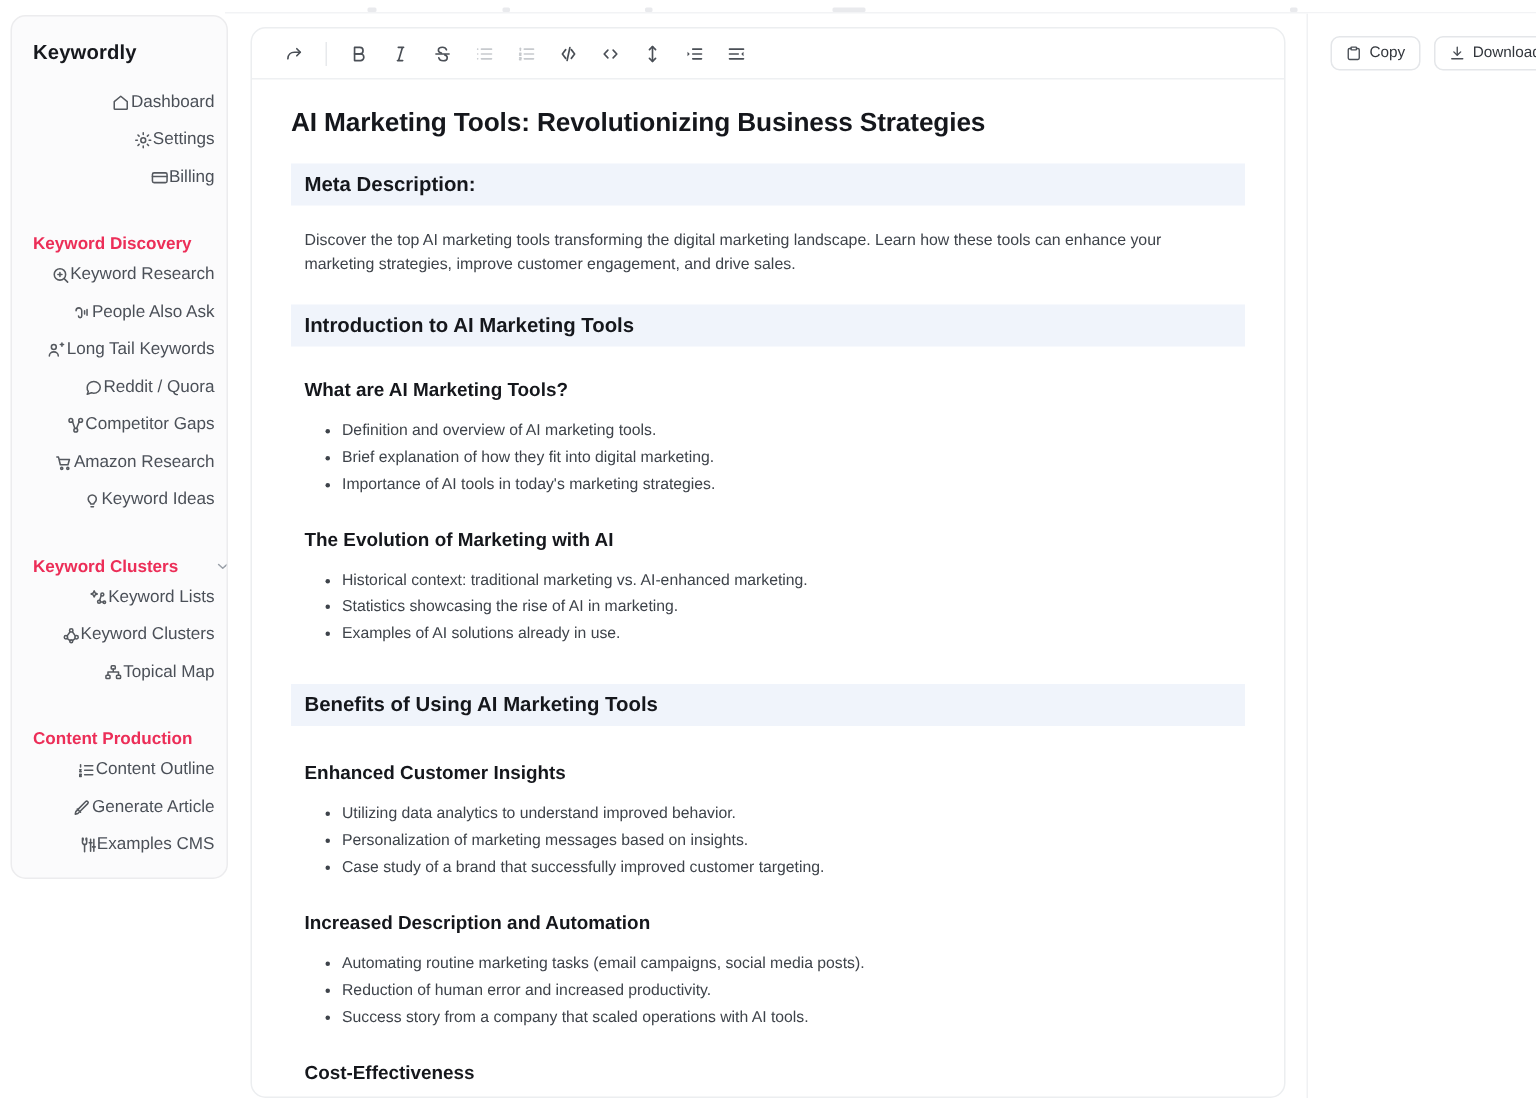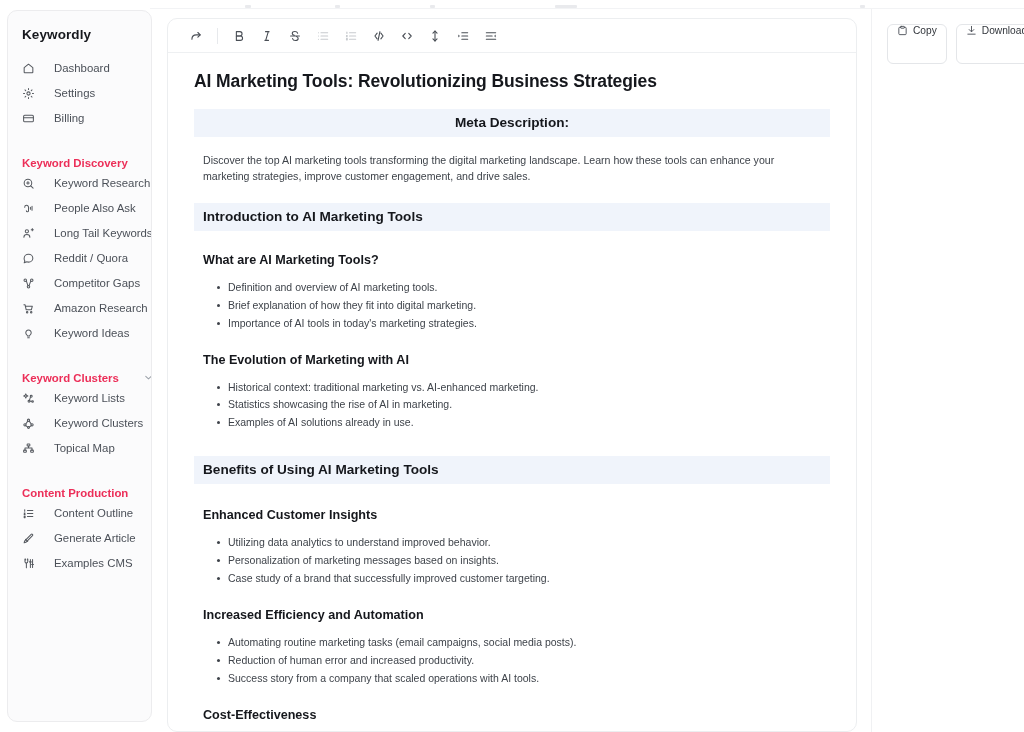--- a/index.html
+++ b/index.html
@@ -24,44 +24,45 @@
   }
   .top-strip .ghost {
     position: absolute; bottom: 0px; height: 3px;
     background: #e9eaed; border-radius: 1px;
   }
 
   
   .sidebar {
     position: absolute;
     left: 7px; top: 10px;
-    width: 145px; height: 712px;
+    width: 145px; height: 576px;
     background: #fbfbfc;
     border: 1px solid #ececee;
     border-radius: 10px;
     padding: 16px 0 0 0;
     overflow: hidden;
   }
   .brand {
     font-size: 13.5px;
     font-weight: bold;
     color: #16181d;
     padding: 0 0 0 14px;
     margin-bottom: 14px;
     letter-spacing: .1px;
   }
   .nav-item {
     display: flex; align-items: center;
-    gap: 19px;
+    gap: 0;
     height: 25px;
     padding: 0 8px 0 14px;
     color: #4b5058;
     font-size: 11.4px;
     cursor: pointer;
     white-space: nowrap;
+    justify-content: flex-end;
   }
   .nav-item .ico {
     width: 13px; height: 13px;
     flex: 0 0 13px;
     display: flex; align-items: center; justify-content: center;
     color: #55595f;
   }
   .nav-item .ico svg { width: 13px; height: 13px; display: block; }
   .nav-label { line-height: 1; }
 
@@ -124,21 +125,21 @@
     margin-bottom: 17px;
   }
   .band {
     background: #f0f4fb;
     padding: 6px 9px 7px 9px;
     margin: 0 0 0 0;
     font-size: 13.6px;
     font-weight: bold;
     color: #15171c;
   }
-  .band.h2a { margin-bottom: 15px; text-align: center; }
+  .band.h2a { margin-bottom: 15px; }
   .doc p {
     font-size: 10.6px;
     color: #3e434a;
     line-height: 1.55;
     margin-bottom: 18px;
     padding: 0 9px;
   }
   .doc h3 {
     font-size: 12.6px;
     font-weight: bold;
@@ -176,22 +177,22 @@
     left: 871px; top: 9px;
     width: 153px; height: 723px;
     background: #ffffff;
     border-left: 1px solid #f0f1f3;
   }
   .right-actions {
     display: flex; align-items: center; gap: 9px;
     padding: 15px 14px 0 15px;
   }
   .act-btn {
-    display: flex; align-items: flex-start; gap: 5px;
-    height: 40px;
+    display: flex; align-items: center; gap: 5px;
+    height: 23px;
     padding: 0 9px;
     border: 1px solid #e4e6e9;
     border-radius: 6px;
     background: #ffffff;
     color: #32363c;
     font-size: 10.2px;
     font-family: "Liberation Sans", sans-serif;
     cursor: pointer;
     white-space: nowrap;
   }
@@ -514,21 +515,21 @@
             <li>Statistics showcasing the rise of AI in marketing.</li>
             <li>Examples of AI solutions already in use.</li>
           </ul>
           <div class="band spaced">Benefits of Using AI Marketing Tools</div>
           <h3>Enhanced Customer Insights</h3>
           <ul class="blk">
             <li>Utilizing data analytics to understand improved behavior.</li>
             <li>Personalization of marketing messages based on insights.</li>
             <li>Case study of a brand that successfully improved customer targeting.</li>
           </ul>
-          <h3>Increased Efficiency and Automation</h3>
+          <h3>Increased Description and Automation</h3>
           <ul class="blk">
             <li>Automating routine marketing tasks (email campaigns, social media posts).</li>
             <li>Reduction of human error and increased productivity.</li>
             <li>Success story from a company that scaled operations with AI tools.</li>
           </ul>
           <h3>Cost-Effectiveness</h3>
         </div>
     </div>
   </section>
 

